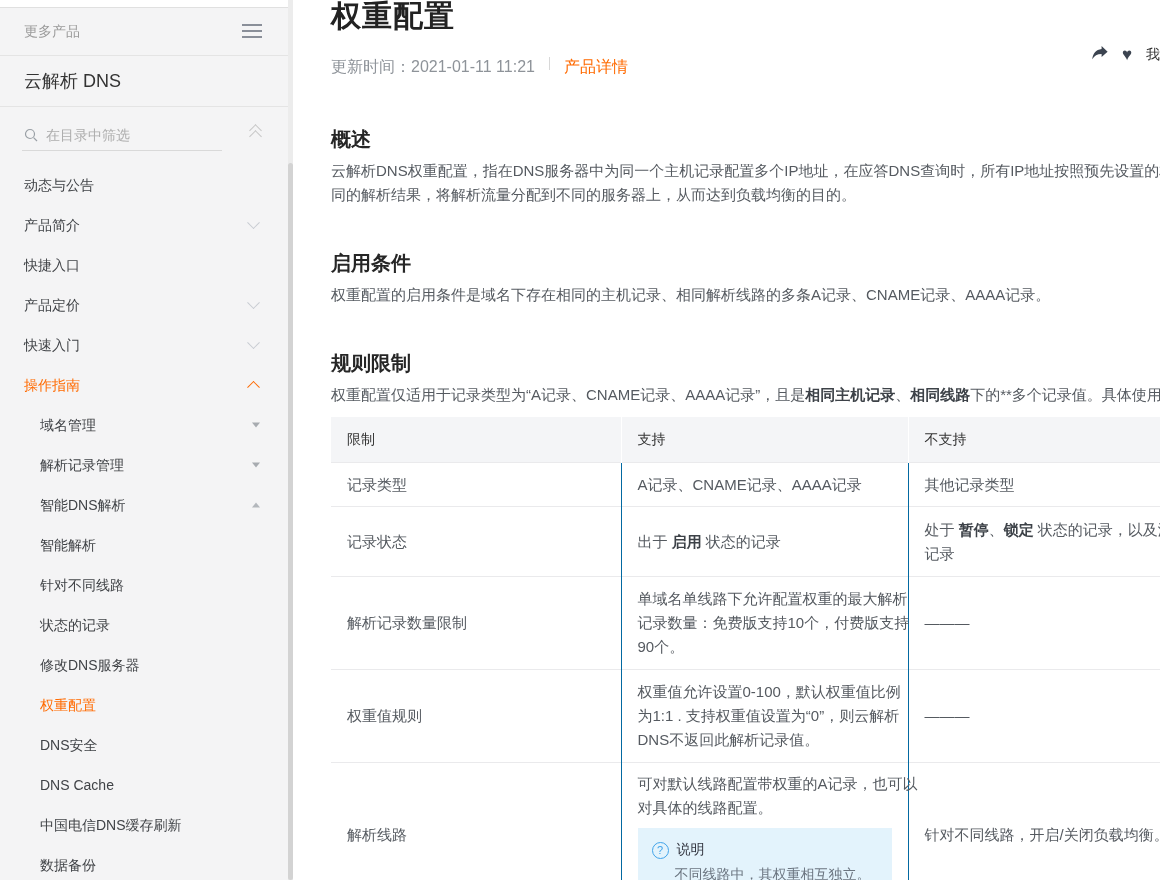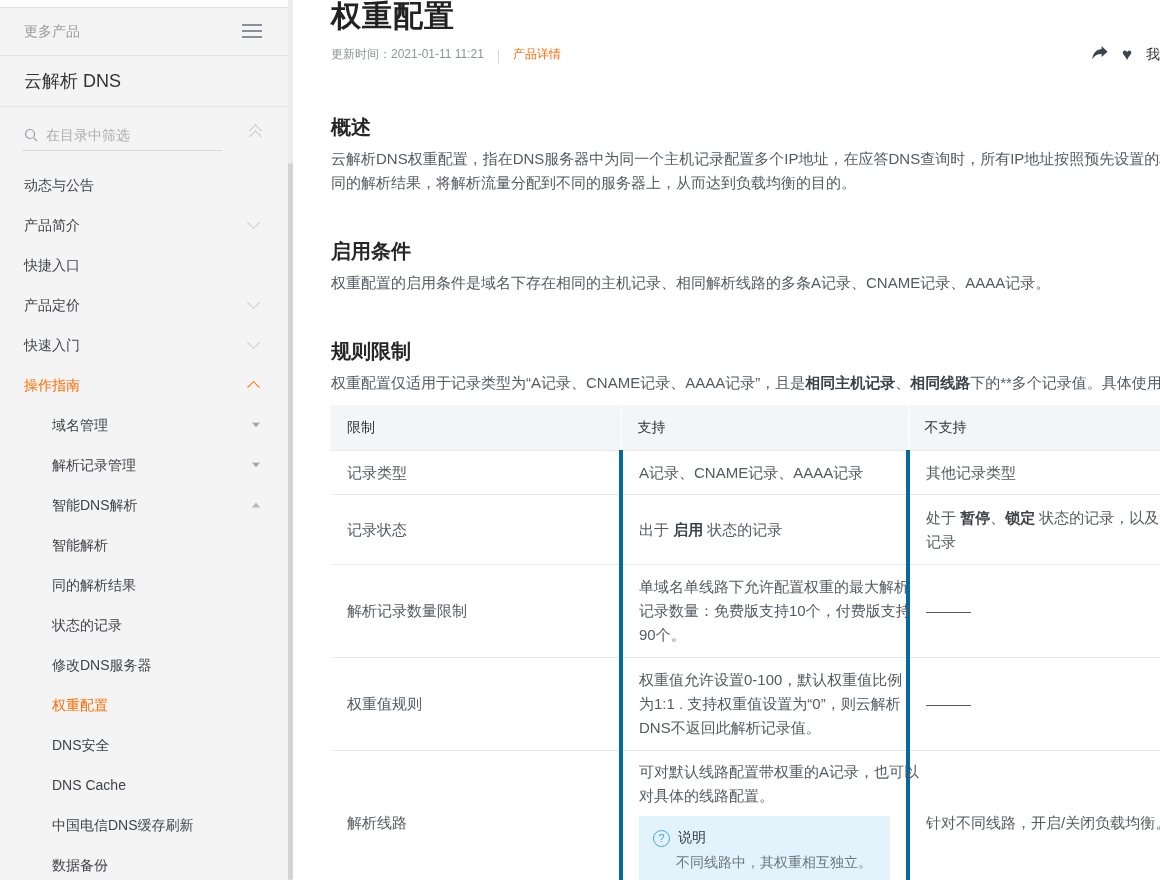--- a/index.html
+++ b/index.html
@@ -20,57 +20,57 @@
                 border-bottom:1px solid #d9d9d9;background:transparent;outline:none;
                 padding:0 0 0 24px;font-size:14px;color:#333;font-family:inherit;}
   .search-input::placeholder{color:#adadad;}
   .collapse-icon{position:absolute;right:26px;top:18px;width:12px;height:14px;cursor:pointer;}
   .collapse-icon i{position:absolute;left:1px;width:8px;height:8px;
                    border-left:1px solid #c6c6c6;border-top:1px solid #c6c6c6;
                    transform:rotate(45deg);}
   .collapse-icon i:nth-child(1){top:1px;} .collapse-icon i:nth-child(2){top:7px;}
   .nav{margin-top:4px;}
   .nav-item{position:relative;height:40px;line-height:40px;font-size:14px;color:#404347;cursor:pointer;}
-  .nav-item.lvl1{padding-left:24px;} .nav-item.lvl2{padding-left:52px;} .nav-item.lvl3{padding-left:52px;}
+  .nav-item.lvl1{padding-left:24px;} .nav-item.lvl2{padding-left:40px;} .nav-item.lvl3{padding-left:40px;}
   .nav-item.active{color:#ff6a00;}
   .chev{position:absolute;right:30px;top:50%;}
   .chev.down{width:8px;height:8px;border-right:1px solid #c8ccd2;border-bottom:1px solid #c8ccd2;
              transform:translateY(-75%) rotate(45deg);}
   .chev.up{width:8px;height:8px;border-right:1px solid #c8ccd2;border-bottom:1px solid #c8ccd2;
            transform:translateY(-25%) rotate(-135deg);}
   .nav-item.active .chev.up{border-color:#ff6a00;}
   .chev.tri-down{width:0;height:0;border-left:4px solid transparent;border-right:4px solid transparent;
                  border-top:5px solid #a7abb0;transform:translateY(-50%);right:28px;}
   .chev.tri-up{width:0;height:0;border-left:4px solid transparent;border-right:4px solid transparent;
                border-bottom:5px solid #b3b7bc;transform:translateY(-50%);right:28px;}
   
   .sb-track{position:absolute;left:288px;top:0;width:5px;height:880px;background:#ececec;}
   .sb-thumb{position:absolute;left:0;top:163px;width:5px;height:717px;background:#d3d3d3;border-radius:3px;}
   
   .main{position:absolute;left:293px;top:0;width:867px;height:880px;background:#fff;}
   .content{padding-left:38px;}
   .page-title{margin:-4px 0 0;font-size:30px;line-height:40px;font-weight:bold;color:#222;letter-spacing:1px;}
-  .meta{margin-top:9px;height:18px;display:flex;align-items:flex-end;font-size:12px;}
+  .meta{margin-top:21px;height:18px;display:flex;align-items:flex-start;font-size:16px;}
   .meta-updated{color:#8e9399;}
   .meta-sep{width:1px;height:13px;background:#d8d8d8;margin:0 14px;}
   .meta-link{color:#ff6a00;cursor:pointer;text-decoration:none;}
   .head-icons{position:absolute;left:798px;top:45px;display:flex;align-items:center;gap:14px;}
   .heart-icon{font-size:17px;color:#3c4450;line-height:17px;cursor:pointer;}
   .user-text{font-size:14px;color:#333;cursor:pointer;white-space:nowrap;}
   .section-h{font-size:20px;line-height:24px;font-weight:bold;color:#262626;margin:44px 0 0;}
   .section-h.first{margin-top:52px;}
   .para{margin-top:8px;}
   .pline{height:24px;line-height:24px;white-space:nowrap;font-size:15px;color:#555a60;}
   .bseg{font-weight:bold;color:#3d4248;}
   
   table.limits{border-collapse:collapse;table-layout:fixed;width:867px;margin-top:10px;}
   table.limits th{background:#f4f5f7;height:45px;text-align:left;padding:0 16px;font-weight:400;
                   font-size:14px;color:#333;border-right:1px solid #fff;}
   table.limits td{padding:0 16px;font-size:15px;color:#555a60;border-top:1px solid #eaeaec;
-                  border-right:4px solid #0369a1;vertical-align:middle;}
+                  border-right:1px solid #0369a1;vertical-align:middle;}
   table.limits th:last-child,table.limits td:last-child{border-right:none;}
   table.limits tr:last-child td{border-bottom:1px solid #d6d8db;}
   .cellline{height:24px;line-height:24px;white-space:nowrap;}
   .note{background:#e3f3fc;margin-top:8px;padding:11px 14px 12px;}
   .note-head{display:flex;align-items:center;height:22px;}
   .note-icon{width:15px;height:15px;border:1px solid #41a3ea;border-radius:50%;color:#41a3ea;
              font-size:11px;line-height:15px;text-align:center;flex:none;}
   .note-title{font-size:14px;color:#333640;margin-left:8px;}
   .note-text{margin:2px 0 0 23px;height:22px;line-height:22px;font-size:14px;color:#6b7580;white-space:nowrap;}
 </style>
@@ -106,21 +106,21 @@
       <div class="nav-item lvl1"><span>动态与公告</span></div>
       <div class="nav-item lvl1"><span>产品简介</span><span class="chev down"></span></div>
       <div class="nav-item lvl1"><span>快捷入口</span></div>
       <div class="nav-item lvl1"><span>产品定价</span><span class="chev down"></span></div>
       <div class="nav-item lvl1"><span>快速入门</span><span class="chev down"></span></div>
       <div class="nav-item lvl1 active"><span>操作指南</span><span class="chev up"></span></div>
       <div class="nav-item lvl2"><span>域名管理</span><span class="chev tri-down"></span></div>
       <div class="nav-item lvl2"><span>解析记录管理</span><span class="chev tri-down"></span></div>
       <div class="nav-item lvl2"><span>智能DNS解析</span><span class="chev tri-up"></span></div>
       <div class="nav-item lvl3"><span>智能解析</span></div>
-      <div class="nav-item lvl3"><span>同的解析结果</span></div>
+      <div class="nav-item lvl3"><span>针对不同线路</span></div>
       <div class="nav-item lvl3"><span>状态的记录</span></div>
       <div class="nav-item lvl2"><span>修改DNS服务器</span></div>
       <div class="nav-item lvl2 active"><span>权重配置</span></div>
       <div class="nav-item lvl2"><span>DNS安全</span></div>
       <div class="nav-item lvl2"><span>DNS Cache</span></div>
       <div class="nav-item lvl2"><span>中国电信DNS缓存刷新</span></div>
       <div class="nav-item lvl2"><span>数据备份</span></div>
     </div>
 </div>
 

